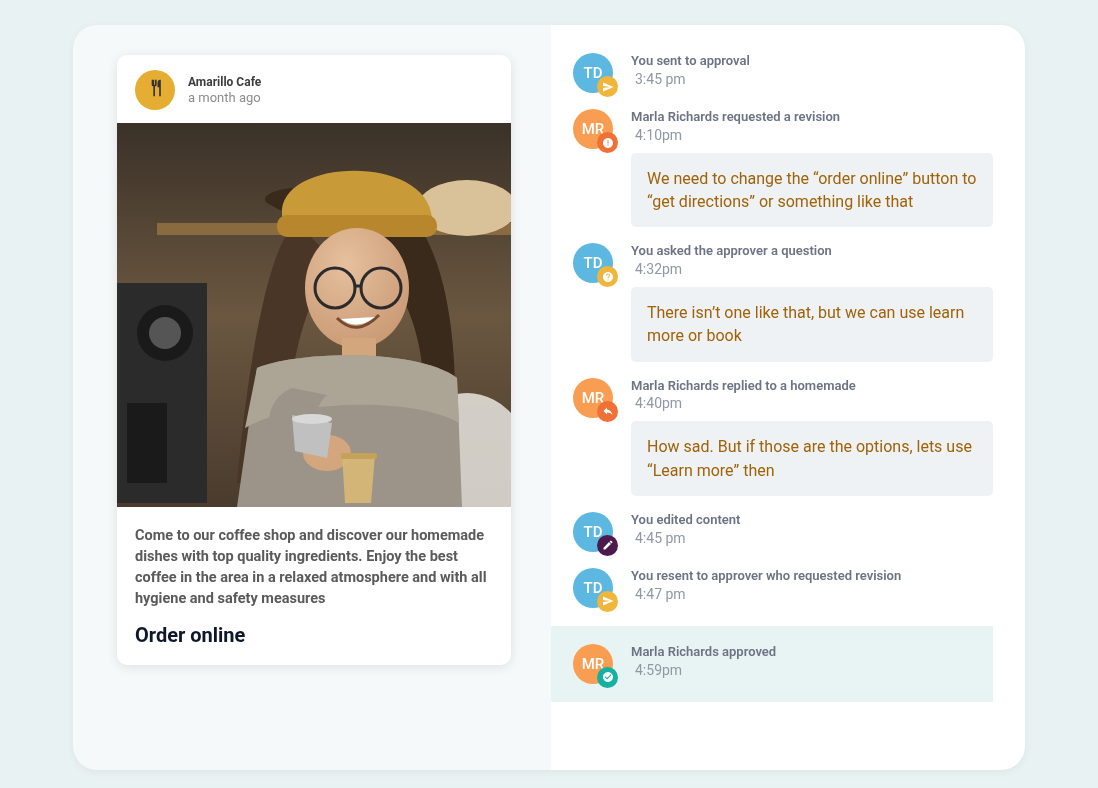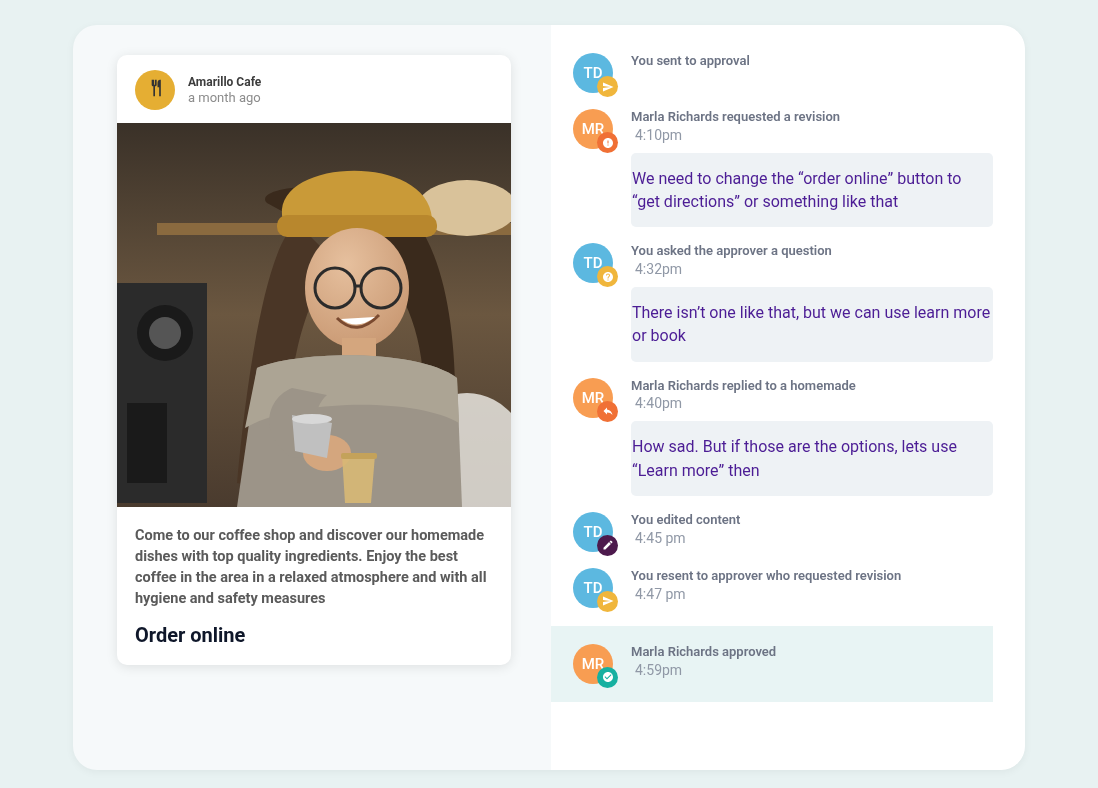--- a/index.html
+++ b/index.html
@@ -175,24 +175,24 @@
     .entry-time {
       font-size: 14px;
       color: #9098a6;
       margin-top: 1px;
       margin-left: 4px;
     }
     .entry-message {
       margin-top: 10px;
       background: #eef2f5;
       border-radius: 5px;
-      padding: 14px 1px;
+      padding: 14px 16px;
       font-size: 16px;
       line-height: 1.45;
-      color: #4c1d95;
+      color: #a16207;
     }
   </style>
 </head>
 <body>
 
 <div class="container">
 
   <div class="left-panel">
     <div class="post-card">
       <div class="post-header">
@@ -277,20 +277,21 @@
       <div class="avatar-wrap">
         <div class="avatar-circle td">TD</div>
         <div class="badge send">
           <svg viewBox="0 0 24 24">
               <path d="M2 21l21-9L2 3v7l15 2-15 2z"></path>
             </svg>
         </div>
       </div>
       <div class="entry-content">
         <div class="entry-title">You sent to approval</div>
+        <div class="entry-time">3:45 pm</div>
       </div>
     </div>
 
     <div class="entry">
       <div class="avatar-wrap">
         <div class="avatar-circle mr">MR</div>
         <div class="badge alert">
           <svg viewBox="0 0 24 24">
               <path d="M12 2C6.5 2 2 6.5 2 12s4.5 10 10 10 10-4.5 10-10S17.5 2 12 2zm1 15h-2v-2h2v2zm0-4h-2V7h2v6z"></path>
             </svg>

